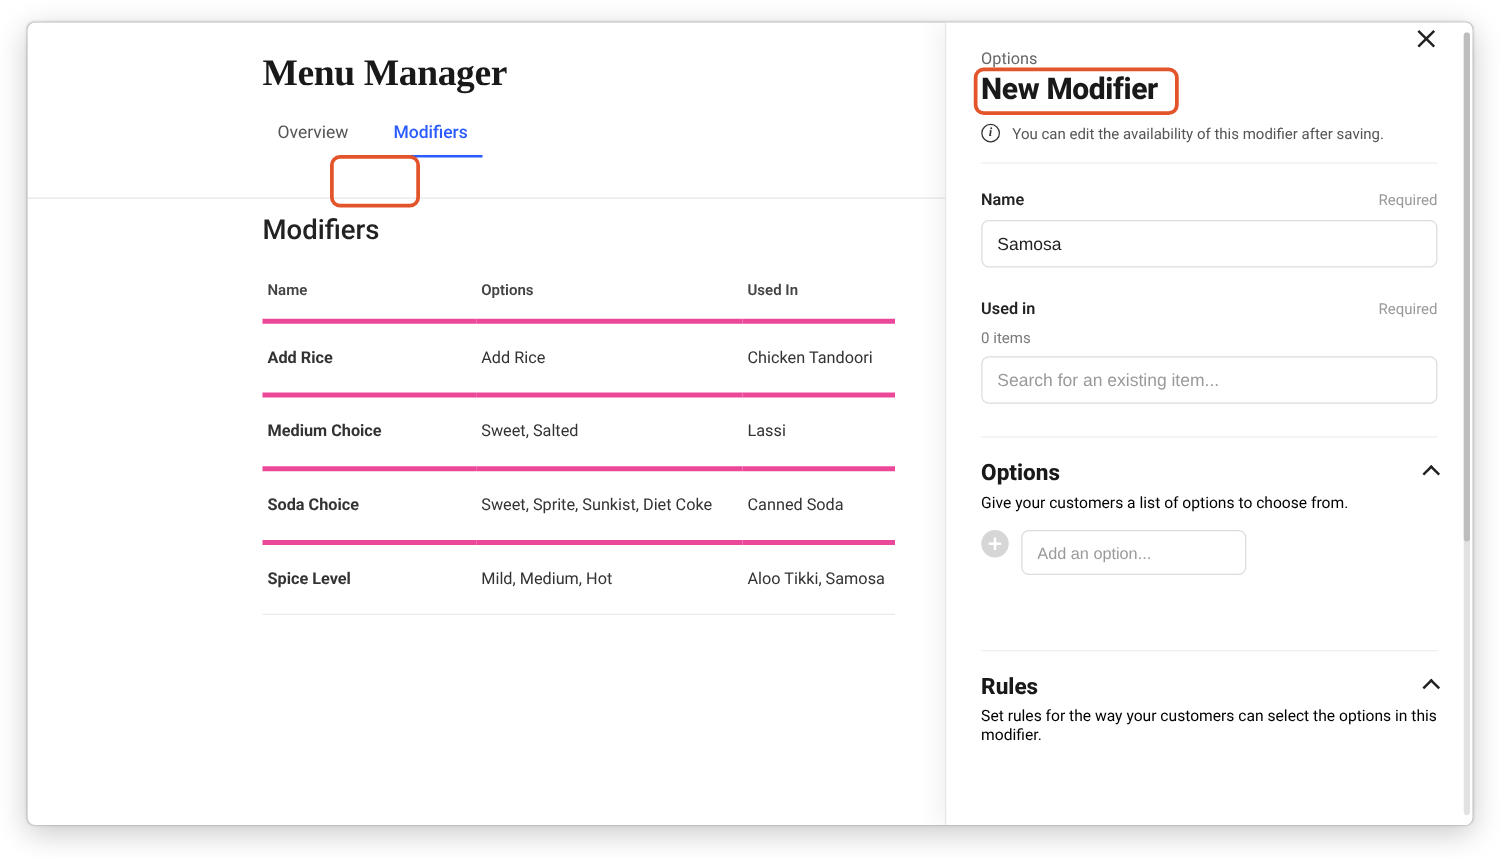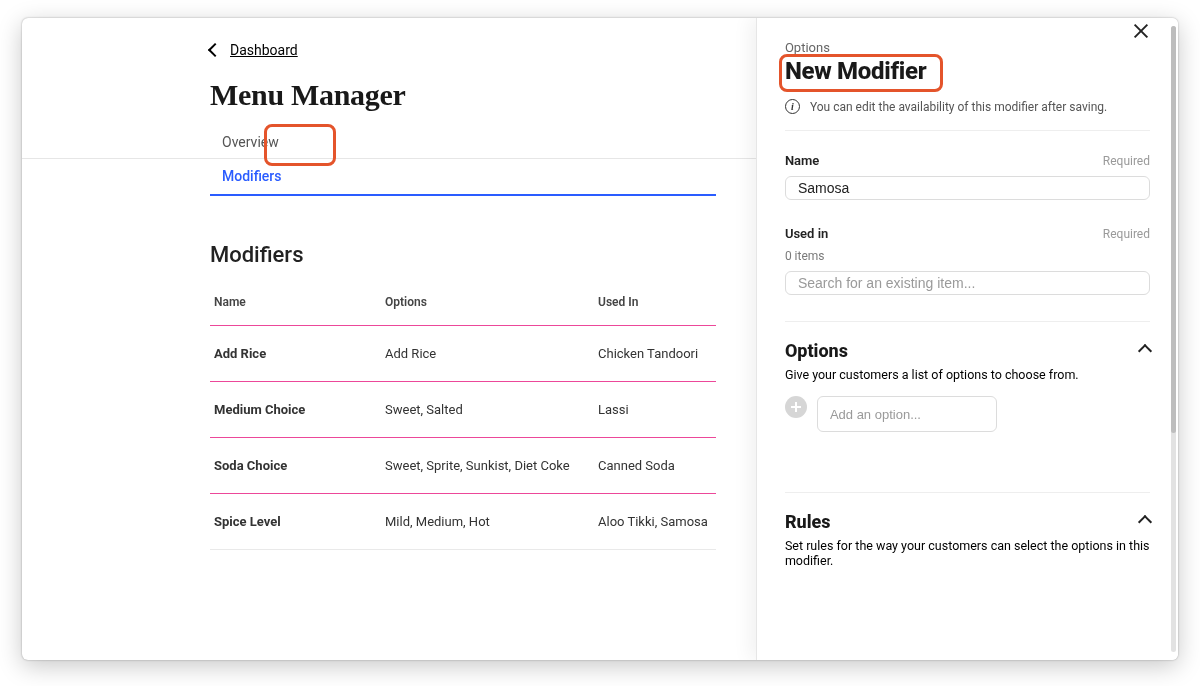--- a/index.html
+++ b/index.html
@@ -31,21 +31,21 @@
 
   .breadcrumb-row {
     display:flex; align-items:center; gap:10px;
     margin-bottom:20px;
   }
   .back-chevron { width:10px; height:10px; border-left:2px solid #000; border-bottom:2px solid #000; transform:rotate(45deg); }
   .breadcrumb-link { font-size:14px; text-decoration:underline; color:#000; cursor:pointer; }
 
   .page-title { font-size:30px; font-weight:800; letter-spacing:-0.3px; margin-bottom:14px;font-family:Liberation Serif, serif; }
 
-  .tabs { display:flex; gap:0; font-size:14px;flex-direction:column; }
+  .tabs { display:flex; gap:12px; font-size:14px; }
   .tab { padding:8px 12px 10px; color:#555; cursor:pointer; }
   .tab.active { color:#2a5cff; border-bottom:2px solid #2a5cff; font-weight:500; }
 
   
   .anno-tab {
     position:absolute;
     border:3px solid #e4542b;
     border-radius:8px;
     pointer-events:none;
   }
@@ -55,21 +55,21 @@
   .section-heading { font-size:22px; font-weight:500; margin-top:46px; margin-bottom:18px; color:#222; }
 
   table.modifiers { width:100%; border-collapse:collapse; }
   table.modifiers th {
     text-align:left; font-size:12px; font-weight:600; color:#444;
     padding:10px 8px 16px 4px;
   }
   table.modifiers td {
     font-size:13px; color:#333;
     padding:20px 8px 20px 4px;
-    border-top:1px solid #ec4899;
+    border-top:4px solid #ec4899;
     vertical-align:middle;
     white-space:nowrap; overflow:hidden; text-overflow:ellipsis;
   }
   table.modifiers tr:last-child td { border-bottom:1px solid #e9e9e9; }
   table.modifiers td.name { font-weight:700; }
   table.modifiers col.c-name { width:200px; }
   table.modifiers col.c-opts { width:220px; }
   table.modifiers col.c-used { width:auto; }
 
   
@@ -113,21 +113,21 @@
     display:flex; align-items:center; justify-content:center;
     font-family:Georgia,serif; font-style:italic; font-weight:700; font-size:10px; color:#333;
   }
 
   .field { margin-bottom:26px; }
   .field .label-row { display:flex; justify-content:space-between; align-items:baseline; margin-bottom:8px;}
   .field label { font-size:13px; font-weight:600; color:#222; }
   .field .req { font-size:12px; color:#9a9a9a; }
   .field .hint { font-size:12px; color:#7a7a7a; margin-bottom:8px; }
   .text-input {
-    width:100%; height:24px;
+    width:100%; height:38px;
     border:1px solid #dcdcdc; border-radius:6px;
     padding:0 12px; font-size:14px; color:#222;
   }
   .text-input::placeholder{ color:#9a9a9a; }
 
   .section { border-top:1px solid #eee; padding-top:18px; margin-top:6px; margin-bottom:8px;}
   .section-head { display:flex; justify-content:space-between; align-items:center; cursor:pointer;}
   .section-head h3 { font-size:18px; font-weight:800; }
   .caret { width:10px; height:10px; border-right:2px solid #222; border-bottom:2px solid #222; transform:rotate(-135deg); }
   .section-sub { font-size:12.5px; color:#000000; margin-top:6px; margin-bottom:14px; }
@@ -149,24 +149,20 @@
 
 </style>
 </head>
 <body>
 
 <div class="frame">
 
   <div class="main">
     <div class="main-inner">
 
-      <div class="breadcrumb-row">
-        <span class="back-chevron"></span>
-        <span class="breadcrumb-link">Dashboard</span>
-      </div>
 
       <h1 class="page-title">Menu Manager</h1>
 
       <div class="tabs">
         <div class="tab">Overview</div>
         <div class="tab active">Modifiers</div>
       </div>
     </div>
 
     <div class="divider-full" style="top:140px;"></div>

